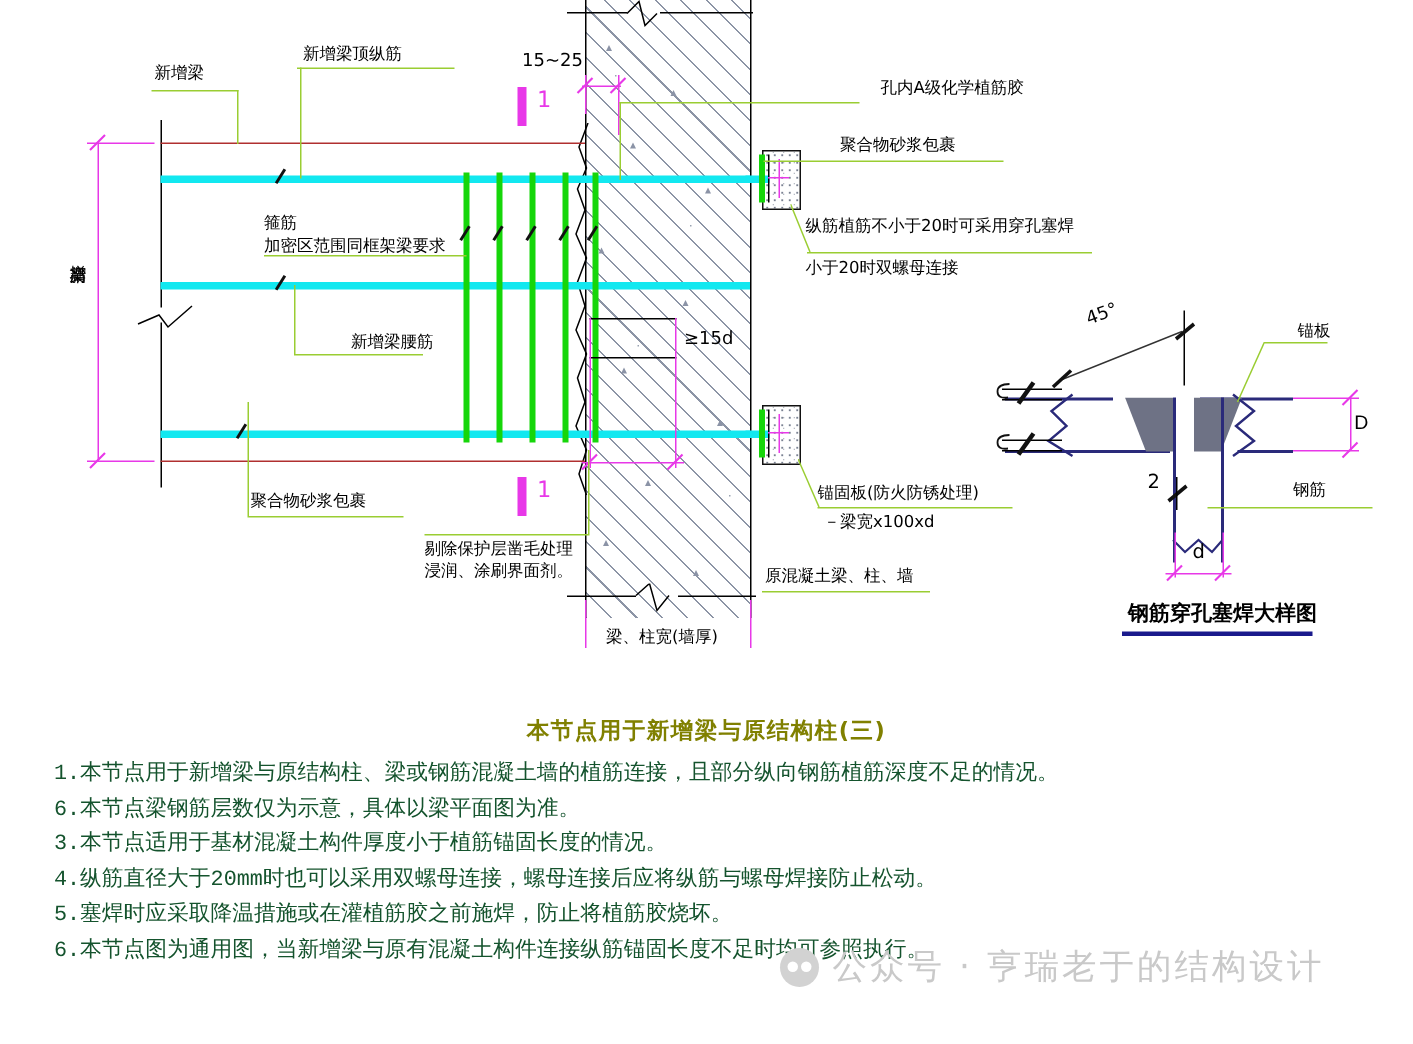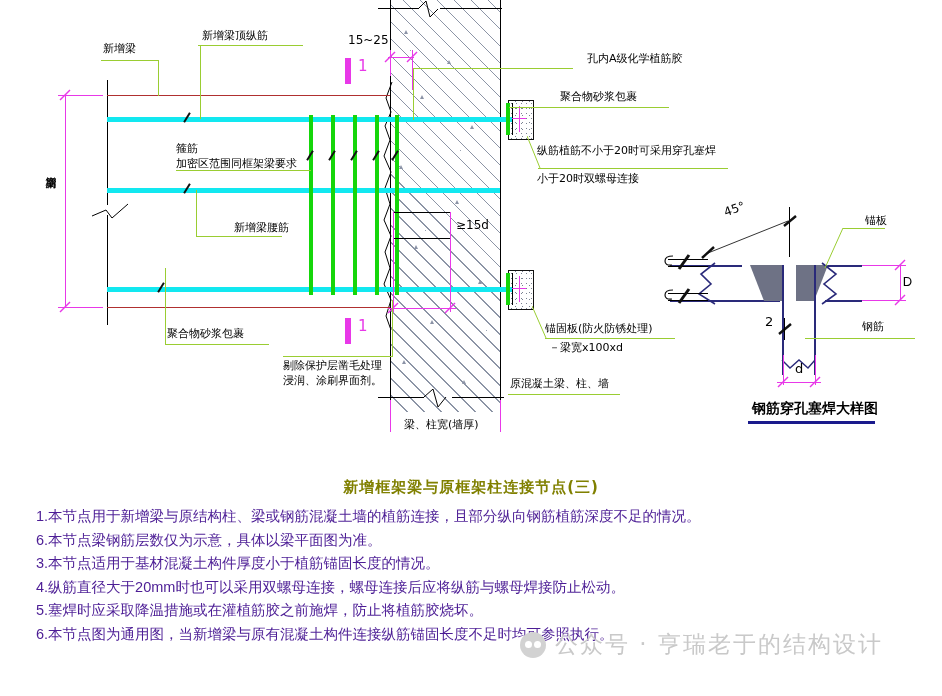--- a/index.html
+++ b/index.html
@@ -63,22 +63,22 @@
 
   
   #titleblock{position:absolute;left:0;top:478px;width:942px;}
   .doctitle{
     text-align:center;font-size:15px;font-weight:bold;color:#808000;
     font-family:"DejaVu Sans","Liberation Sans",sans-serif;
     letter-spacing:1px;
   }
   .notes{margin-top:8px;padding-left:36px;}
   .note{
-    font-size:14.5px;color:#4c1d95;line-height:23.5px;white-space:nowrap;
-    font-family:Liberation Sans, sans-serif;
+    font-size:14.5px;color:#14532d;line-height:23.5px;white-space:nowrap;
+    font-family:Liberation Mono, monospace;
   }
 
   
   #watermark{
     position:absolute;left:520px;top:629px;display:flex;align-items:center;
     color:#c9c9c9;font-size:23px;white-space:nowrap;
     font-family:"DejaVu Sans","Liberation Sans",sans-serif;
     letter-spacing:2px;pointer-events:none;
   }
   #wm-badge{
@@ -365,21 +365,21 @@
     <line x1="1" y1="11" x2="11" y2="1" stroke="#E838E8" stroke-width="1.4"></line>
   </svg>
   <div class="lbl" style="left:795px;top:362px;font-size:13px;">d</div>
 
   <div class="detail-title" style="left:752px;top:400px;">钢筋穿孔塞焊大样图</div>
   <div class="detail-underline" style="left:748px;top:421px;width:127px;"></div>
 
 </div>
 
 <div id="titleblock">
-  <div class="doctitle">新增框架梁与原框架柱连接节点(三)</div>
+  <div class="doctitle">本节点用于新增梁与原结构柱(三)</div>
   <div class="notes">
     <div class="note">1.本节点用于新增梁与原结构柱、梁或钢筋混凝土墙的植筋连接，且部分纵向钢筋植筋深度不足的情况。</div>
     <div class="note">6.本节点梁钢筋层数仅为示意，具体以梁平面图为准。</div>
     <div class="note">3.本节点适用于基材混凝土构件厚度小于植筋锚固长度的情况。</div>
     <div class="note">4.纵筋直径大于20mm时也可以采用双螺母连接，螺母连接后应将纵筋与螺母焊接防止松动。</div>
     <div class="note">5.塞焊时应采取降温措施或在灌植筋胶之前施焊，防止将植筋胶烧坏。</div>
     <div class="note">6.本节点图为通用图，当新增梁与原有混凝土构件连接纵筋锚固长度不足时均可参照执行。</div>
   </div>
 </div>
 

